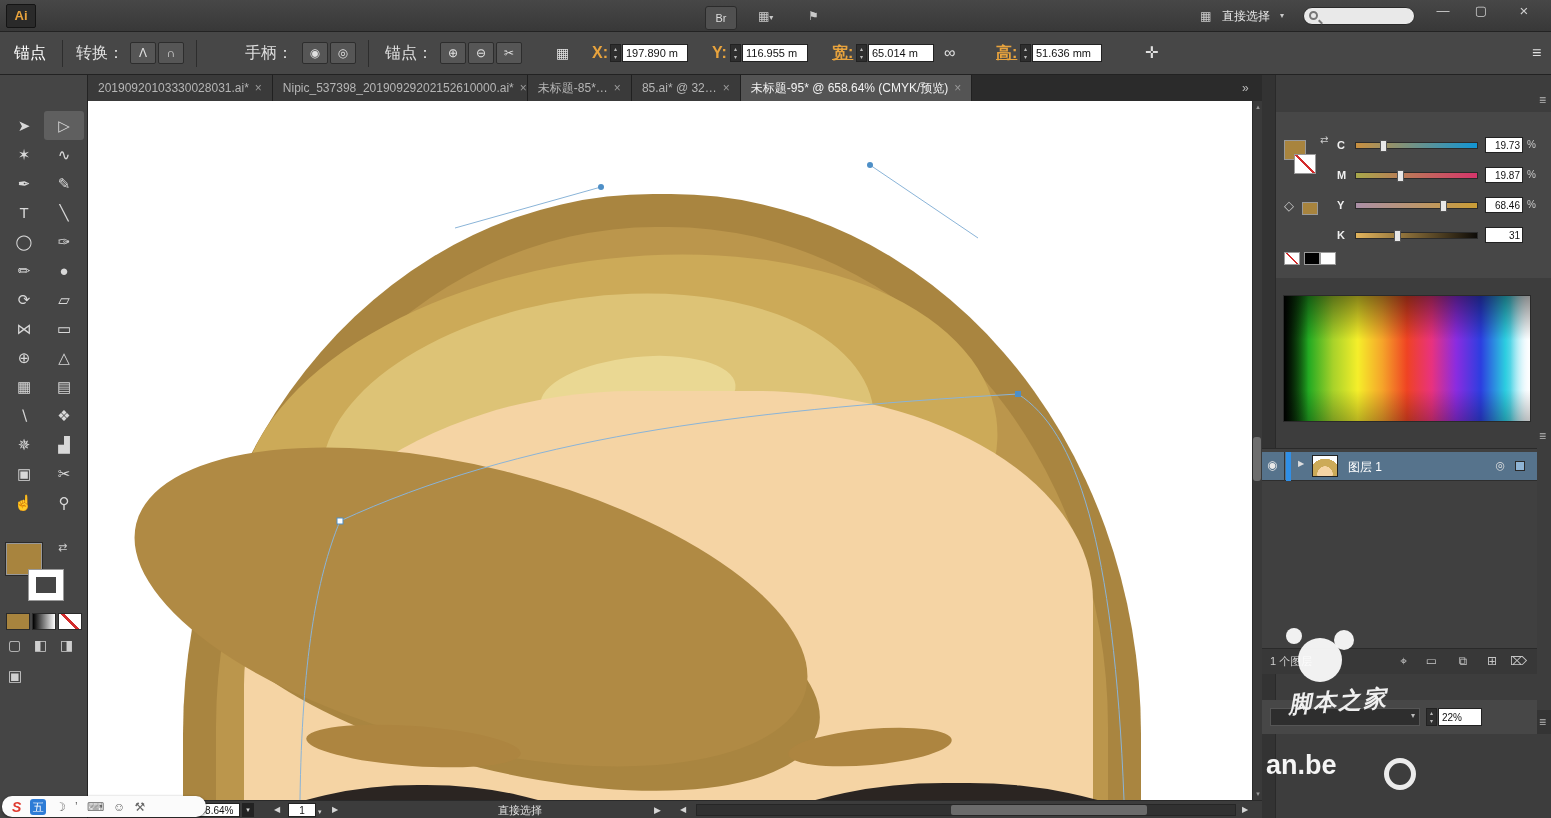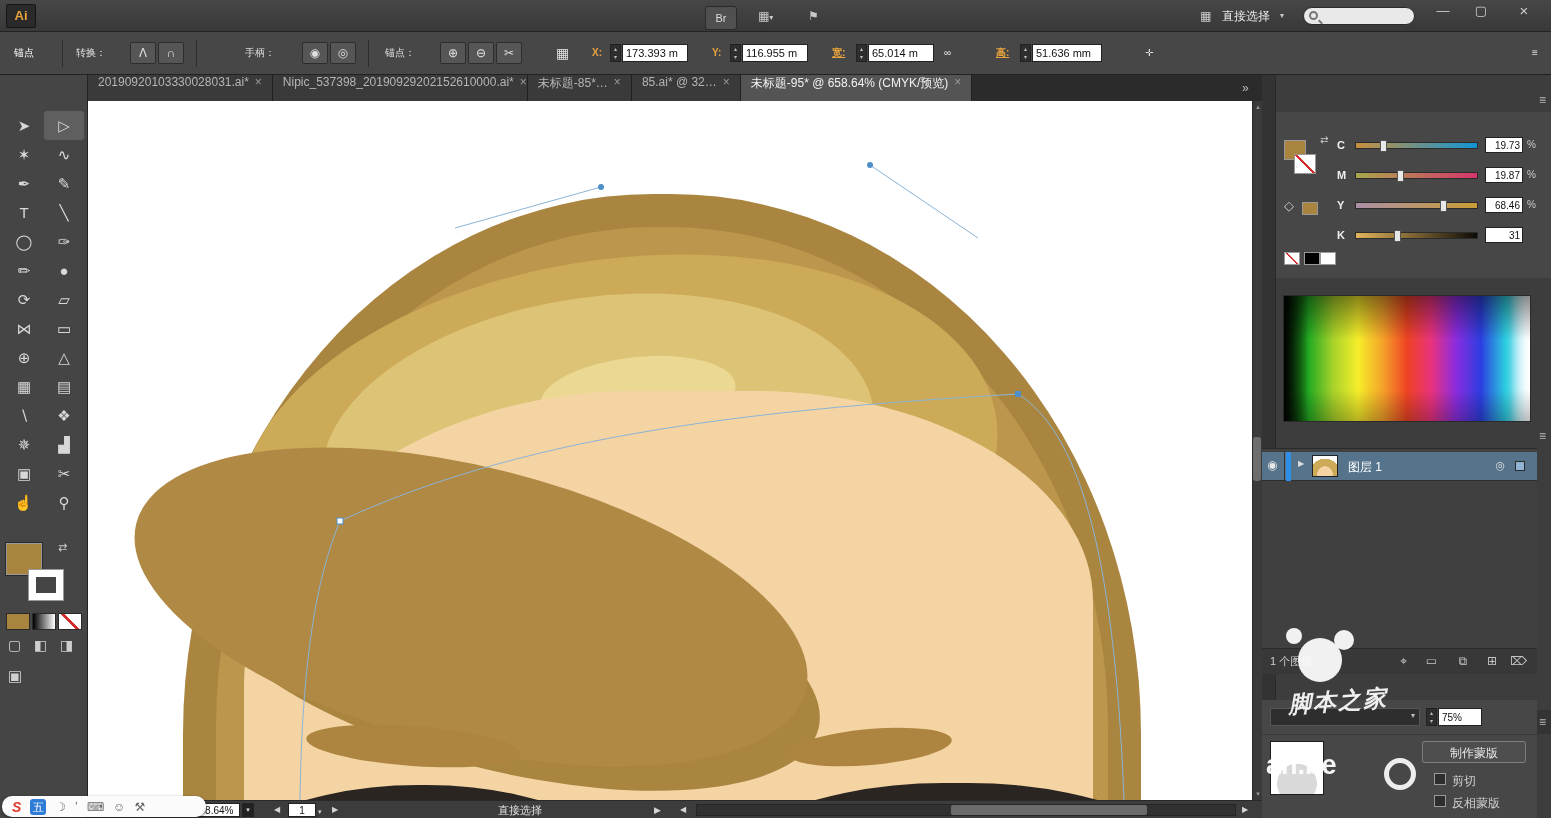--- a/index.html
+++ b/index.html
@@ -15,31 +15,31 @@
 .tbtn{position:absolute;top:6px;height:24px;background:#505050;border:1px solid #2b2b2b;border-radius:3px;color:#ddd;text-align:center;line-height:18px;font-size:11px}
 .ticon{position:absolute;top:0;line-height:32px;color:#c9c9c9;font-size:12px}
 #searchbox{position:absolute;left:1303px;top:7px;width:112px;height:18px;background:#e9e9e9;border-radius:9px;border:1px solid #2a2a2a}
 #searchbox input{position:absolute;left:22px;top:1px;width:84px;height:14px;border:none;background:transparent;font-size:11px;color:#333;outline:none}
 .mag{position:absolute;left:5px;top:3px;width:9px;height:9px;border:2px solid #777;border-radius:50%}
 .mag::after{content:"";position:absolute;left:7px;top:8px;width:5px;height:2px;background:#777;transform:rotate(45deg)}
 .winbtn{position:absolute;top:0;width:38px;height:24px;text-align:center;line-height:22px;color:#cfcfcf;font-size:13px}
 
 
 #controlbar{position:absolute;left:0;right:0;top:32px;height:43px;background:#474747;border-bottom:1px solid #222}
-.cl{position:absolute;top:0;line-height:42px;color:#e0e0e0;font-size:10px;white-space:nowrap}
+.cl{position:absolute;top:0;line-height:42px;color:#e0e0e0;font-size:16px;white-space:nowrap}
 .flabel{color:var(--accent-orange);font-weight:bold}
 .u{text-decoration:underline}
 .cbtn{position:absolute;top:10px;width:26px;height:22px;background:#565656;border:1px solid #2d2d2d;border-radius:2px;color:#e0e0e0;text-align:center;line-height:20px;font-size:12px;padding:0}
 .vsep{position:absolute;top:8px;width:1px;height:27px;background:#2d2d2d}
 .spin{position:absolute;top:12px;width:11px;height:18px;background:#2e2e2e;border:1px solid #222;color:#bbb;font-size:6px;line-height:8px;text-align:center}
 .vbox{position:absolute;top:12px;height:18px;background:#fff;color:#111;font-size:11px;line-height:17px;padding:0 3px;overflow:hidden;white-space:nowrap;border:1px solid #222}
 
 
 #tabbar{position:absolute;left:88px;top:75px;width:1174px;height:26px;background:#2b2b2b;display:flex;overflow:hidden}
-.tab{display:flex;align-items:flex-start;gap:6px;padding:0 10px;max-width:255px;background:#3a3a3a;border-right:1px solid #202020;color:#b5b5b5;font-size:12px;white-space:nowrap;overflow:hidden;flex-shrink:1}
+.tab{display:flex;align-items:center;gap:6px;padding:0 10px;max-width:255px;background:#3a3a3a;border-right:1px solid #202020;color:#b5b5b5;font-size:12px;white-space:nowrap;overflow:hidden;flex-shrink:1}
 .tab.active{background:#545454;color:#f2f2f2;flex-shrink:0}
 .tab-close{color:#9a9a9a;font-size:12px}
 #tab-overflow{position:absolute;right:6px;top:0;line-height:26px;color:#bbb}
 
 
 #toolbar{position:absolute;left:0;top:75px;width:88px;height:743px;background:#454545;border-right:1px solid #232323}
 #tools{position:absolute;left:4px;top:36px;width:80px;display:grid;grid-template-columns:40px 40px}
 .tool{height:29px;background:none;border:none;color:#d8d8d8;font-size:15px;line-height:29px;text-align:center;padding:0}
 .tool.on{background:#5f5f5f;border-radius:3px}
 #fillsw{position:absolute;left:6px;top:468px;width:36px;height:32px;background:var(--fill-brown);border:1px solid #999;box-shadow:0 0 0 1px #2a2a2a}
@@ -149,21 +149,21 @@
     <button class="cbtn" style="left:440px">⊕</button>
     <button class="cbtn" style="left:468px">⊖</button>
     <button class="cbtn" style="left:496px">✂</button>
     <span class="cl" style="left:556px;font-size:14px">▦</span>
 
     <span class="cl flabel" style="left:592px">X:</span>
     <div class="spin" style="left:610px">
         <div>▴</div>
         <div>▾</div>
       </div>
-    <div class="vbox" style="left:622px;width:66px">173.393 m</div>
+    <div class="vbox" style="left:622px;width:66px">197.890 m</div>
 
     <span class="cl flabel" style="left:712px">Y:</span>
     <div class="spin" style="left:730px">
         <div>▴</div>
         <div>▾</div>
       </div>
     <div class="vbox" style="left:742px;width:66px">116.955 m</div>
 
     <span class="cl flabel u" style="left:832px">宽:</span>
     <div class="spin" style="left:856px">
@@ -480,29 +480,21 @@
       <span class="pmenu">≡</span>
     </div>
     <div id="transbody" class="panel">
       <div style="position:absolute;left:8px;top:8px;width:150px;height:18px;background:#2e2e2e;border:1px solid #555">
         <span style="position:absolute;right:4px;top:2px;font-size:8px;color:#bbb">▾</span>
       </div>
       <div class="spin" style="left:164px;top:8px;height:18px">
           <div>▴</div>
           <div>▾</div>
         </div>
-      <div class="vbox" style="left:176px;top:8px;width:44px;height:18px;font-size:10px">75%</div>
-    </div>
-    <div id="maskarea" class="panel">
-      <div style="position:absolute;left:8px;top:6px;width:54px;height:54px;background:radial-gradient(circle at 50% 80%,#d9d9d9 0 40%,#fff 41%);border:1px solid #1d1d1d"></div>
-      <button class="mbtn" style="left:160px;top:6px;width:104px;height:22px;line-height:20px">制作蒙版</button>
-      <span class="cb" style="left:172px;top:38px"></span>
-      <span style="position:absolute;left:190px;top:38px;font-size:12px;color:#cfcfcf">剪切</span>
-      <span class="cb" style="left:172px;top:60px"></span>
-      <span style="position:absolute;left:190px;top:60px;font-size:12px;color:#cfcfcf">反相蒙版</span>
+      <div class="vbox" style="left:176px;top:8px;width:44px;height:18px;font-size:10px">22%</div>
     </div>
   </div>
 
   <div id="watermark">
     <div class="wm-c" style="left:36px;top:10px;width:44px;height:44px"></div>
     <div class="wm-c" style="left:72px;top:2px;width:20px;height:20px"></div>
     <div class="wm-c" style="left:24px;top:0;width:16px;height:16px"></div>
     <span class="wm-script">脚本之家</span>
     <span class="wm-domain">an.be</span>
     <div class="wm-ring"></div>

